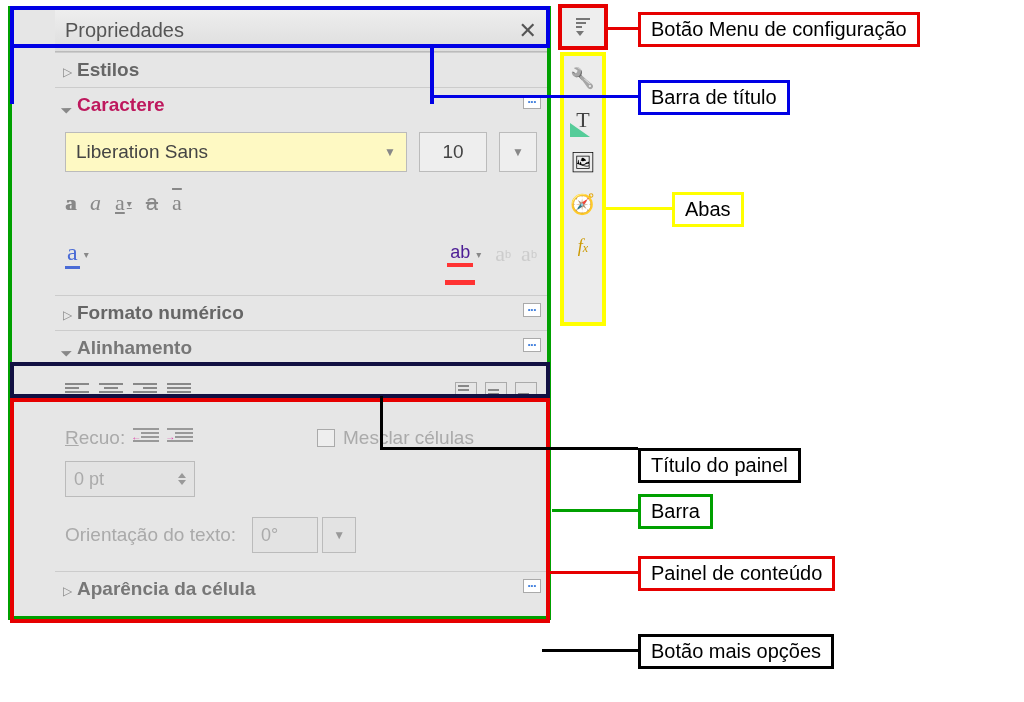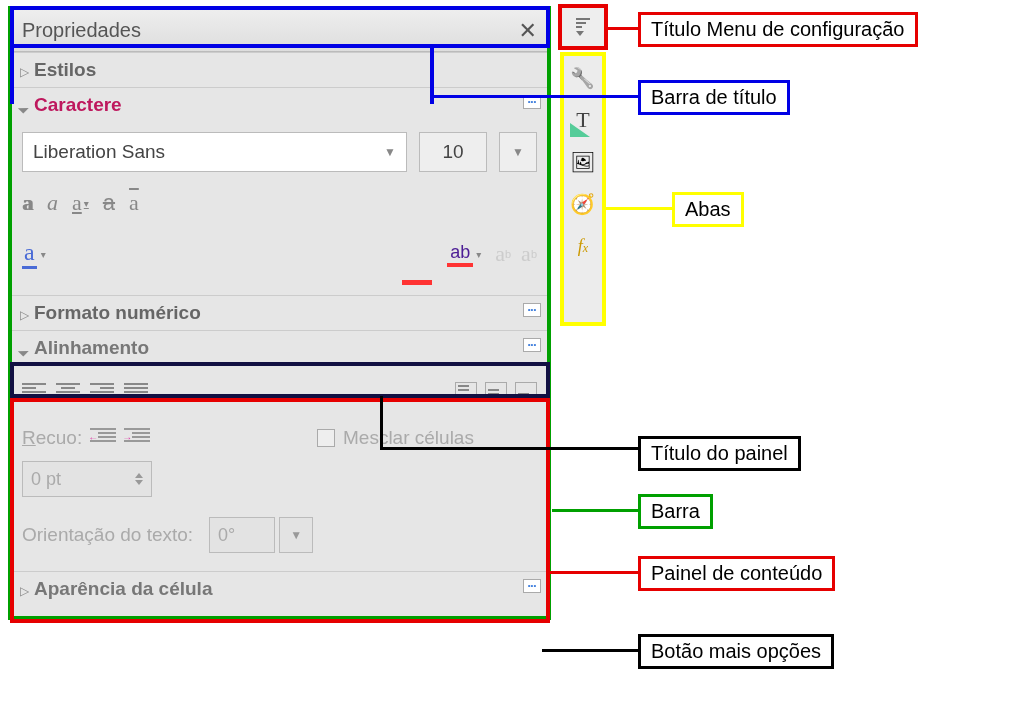--- a/index.html
+++ b/index.html
@@ -1,32 +1,32 @@
 <!DOCTYPE html>
 <html><head>
 <meta charset="utf-8">
 <style>
 * { box-sizing: border-box; margin: 0; padding: 0; font-family: "Liberation Sans", "DejaVu Sans", sans-serif; }
 body { width: 1024px; height: 702px; background: #fff; position: relative; }
 
-.sidebar-wrap { position: absolute; left: 8px; top: 6px; width: 543px; height: 614px; border: 4px solid #00a000; background: #e6e6e6; }
+.sidebar-wrap { position: absolute; left: 8px; top: 6px; width: 543px; height: 614px; border: 4px solid #00a000; background: #e6e6e6; padding-left: 43px; }
 .titlebar { height: 42px; background: linear-gradient(to bottom,#eee,#ddd); border-bottom: 1px solid #bbb; display: flex; align-items: center; padding: 0 10px; color: #555; font-size: 20px; }
 .titlebar .close { margin-left: auto; font-size: 22px; color: #555; cursor: pointer; }
 
 .section { border-top: 1px solid #ccc; }
 .sec-head { display: flex; align-items: center; padding: 4px 8px; font-size: 19px; color: #777; background: #e6e6e6; position: relative; height: 34px; }
 .sec-head .tri { width: 14px; display: inline-block; }
 .sec-head .tri.right::before { content: "▷"; color: #888; font-size: 12px; }
 .sec-head .tri.down::before { content: "◢"; color: #888; font-size: 10px; transform: rotate(45deg); display:inline-block; }
 .sec-head .more { position: absolute; right: 6px; top: 7px; width: 18px; height: 14px; border: 1px solid #aaa; background: #fff; font-size: 8px; color: #555; text-align: center; line-height: 11px; cursor:pointer; }
 .sec-head .more::after{content:"•••"; color:#3a7bdc; font-size:8px;}
 
 .char-body { padding: 10px; }
 .font-row { display:flex; gap:12px; margin-bottom:16px; }
-.font-name { flex:1; height:40px; background:#ffffff; border:1px solid #bbb; display:flex; align-items:center; padding:0 10px; color:#444; font-size:19px; }
+.font-name { flex:1; height:40px; background:#fef9c3; border:1px solid #bbb; display:flex; align-items:center; padding:0 10px; color:#444; font-size:19px; }
 .font-name .drop { margin-left:auto; color:#888; font-size:12px; }
 .font-size { width:68px; height:40px; background:#eee; border:1px solid #bbb; display:flex; align-items:center; justify-content:center; color:#444; font-size:19px;}
 .size-drop { width:38px; height:40px; background:#eee; border:1px solid #bbb; display:flex; align-items:center; justify-content:center; color:#888; font-size:12px;}
 .icon-row { display:flex; gap:14px; align-items:center; margin-bottom:16px; height:30px; }
 .glyph { font-family: serif; font-size:22px; color:#888; display:inline-flex; align-items:center; }
 .glyph .d { font-size:10px; color:#888; margin-left:2px;}
 .icon-row2 { display:flex; align-items:center; height:40px; }
 .a-under { font-family:serif; font-size:24px; color:#4a6bd6; border-bottom:3px solid #4a6bd6; padding:0 2px; }
 .spacer { flex:1; }
 .red-bar { width:30px; height:5px; background:#f33; margin-top:6px;}
@@ -281,24 +281,24 @@
 <div class="overlay yellow-box" style="left:560px; top:52px; width:46px; height:274px;"></div>
 
 <div class="overlay blue-box" style="left:10px; top:6px; width:540px; height:98px; border-bottom:none; border-right:none;"></div>
 <div class="overlay blue-box" style="left:10px; top:6px; width:540px; height:42px;"></div>
 <div class="overlay" style="left:430px; top:44px; width:4px; height:60px; background:#0000e5;"></div>
 
 <div class="overlay dark-box" style="left:10px; top:362px; width:540px; height:36px;"></div>
 
 <div class="overlay red-box" style="left:10px; top:398px; width:540px; height:225px;"></div>
 
-<div class="annot" style="left:638px; top:12px; border-color:#e60000;">Título Menu de configuração</div>
+<div class="annot" style="left:638px; top:12px; border-color:#e60000;">Botão Menu de configuração</div>
 <div class="annot" style="left:638px; top:80px; border-color:#0000e5;">Barra de título</div>
 <div class="annot" style="left:672px; top:192px; border-color:#ffff00;">Abas</div>
-<div class="annot" style="left:638px; top:436px; border-color:#000;">Título do painel</div>
+<div class="annot" style="left:638px; top:448px; border-color:#000;">Título do painel</div>
 <div class="annot" style="left:638px; top:494px; border-color:#00a000;">Barra</div>
 <div class="annot" style="left:638px; top:556px; border-color:#e60000;">Painel de conteúdo</div>
 <div class="annot" style="left:638px; top:634px; border-color:#000;">Botão mais opções</div>
 
 <div class="line red" style="left:608px; top:27px; width:30px;"></div>
 <div class="line blue" style="left:432px; top:95px; width:206px;"></div>
 <div class="line yellow" style="left:606px; top:207px; width:66px;"></div>
 <div class="line" style="left:380px; top:396px; width:3px; height:52px;"></div>
 <div class="line" style="left:380px; top:447px; width:258px;"></div>
 <div class="line green" style="left:552px; top:509px; width:86px;"></div>

